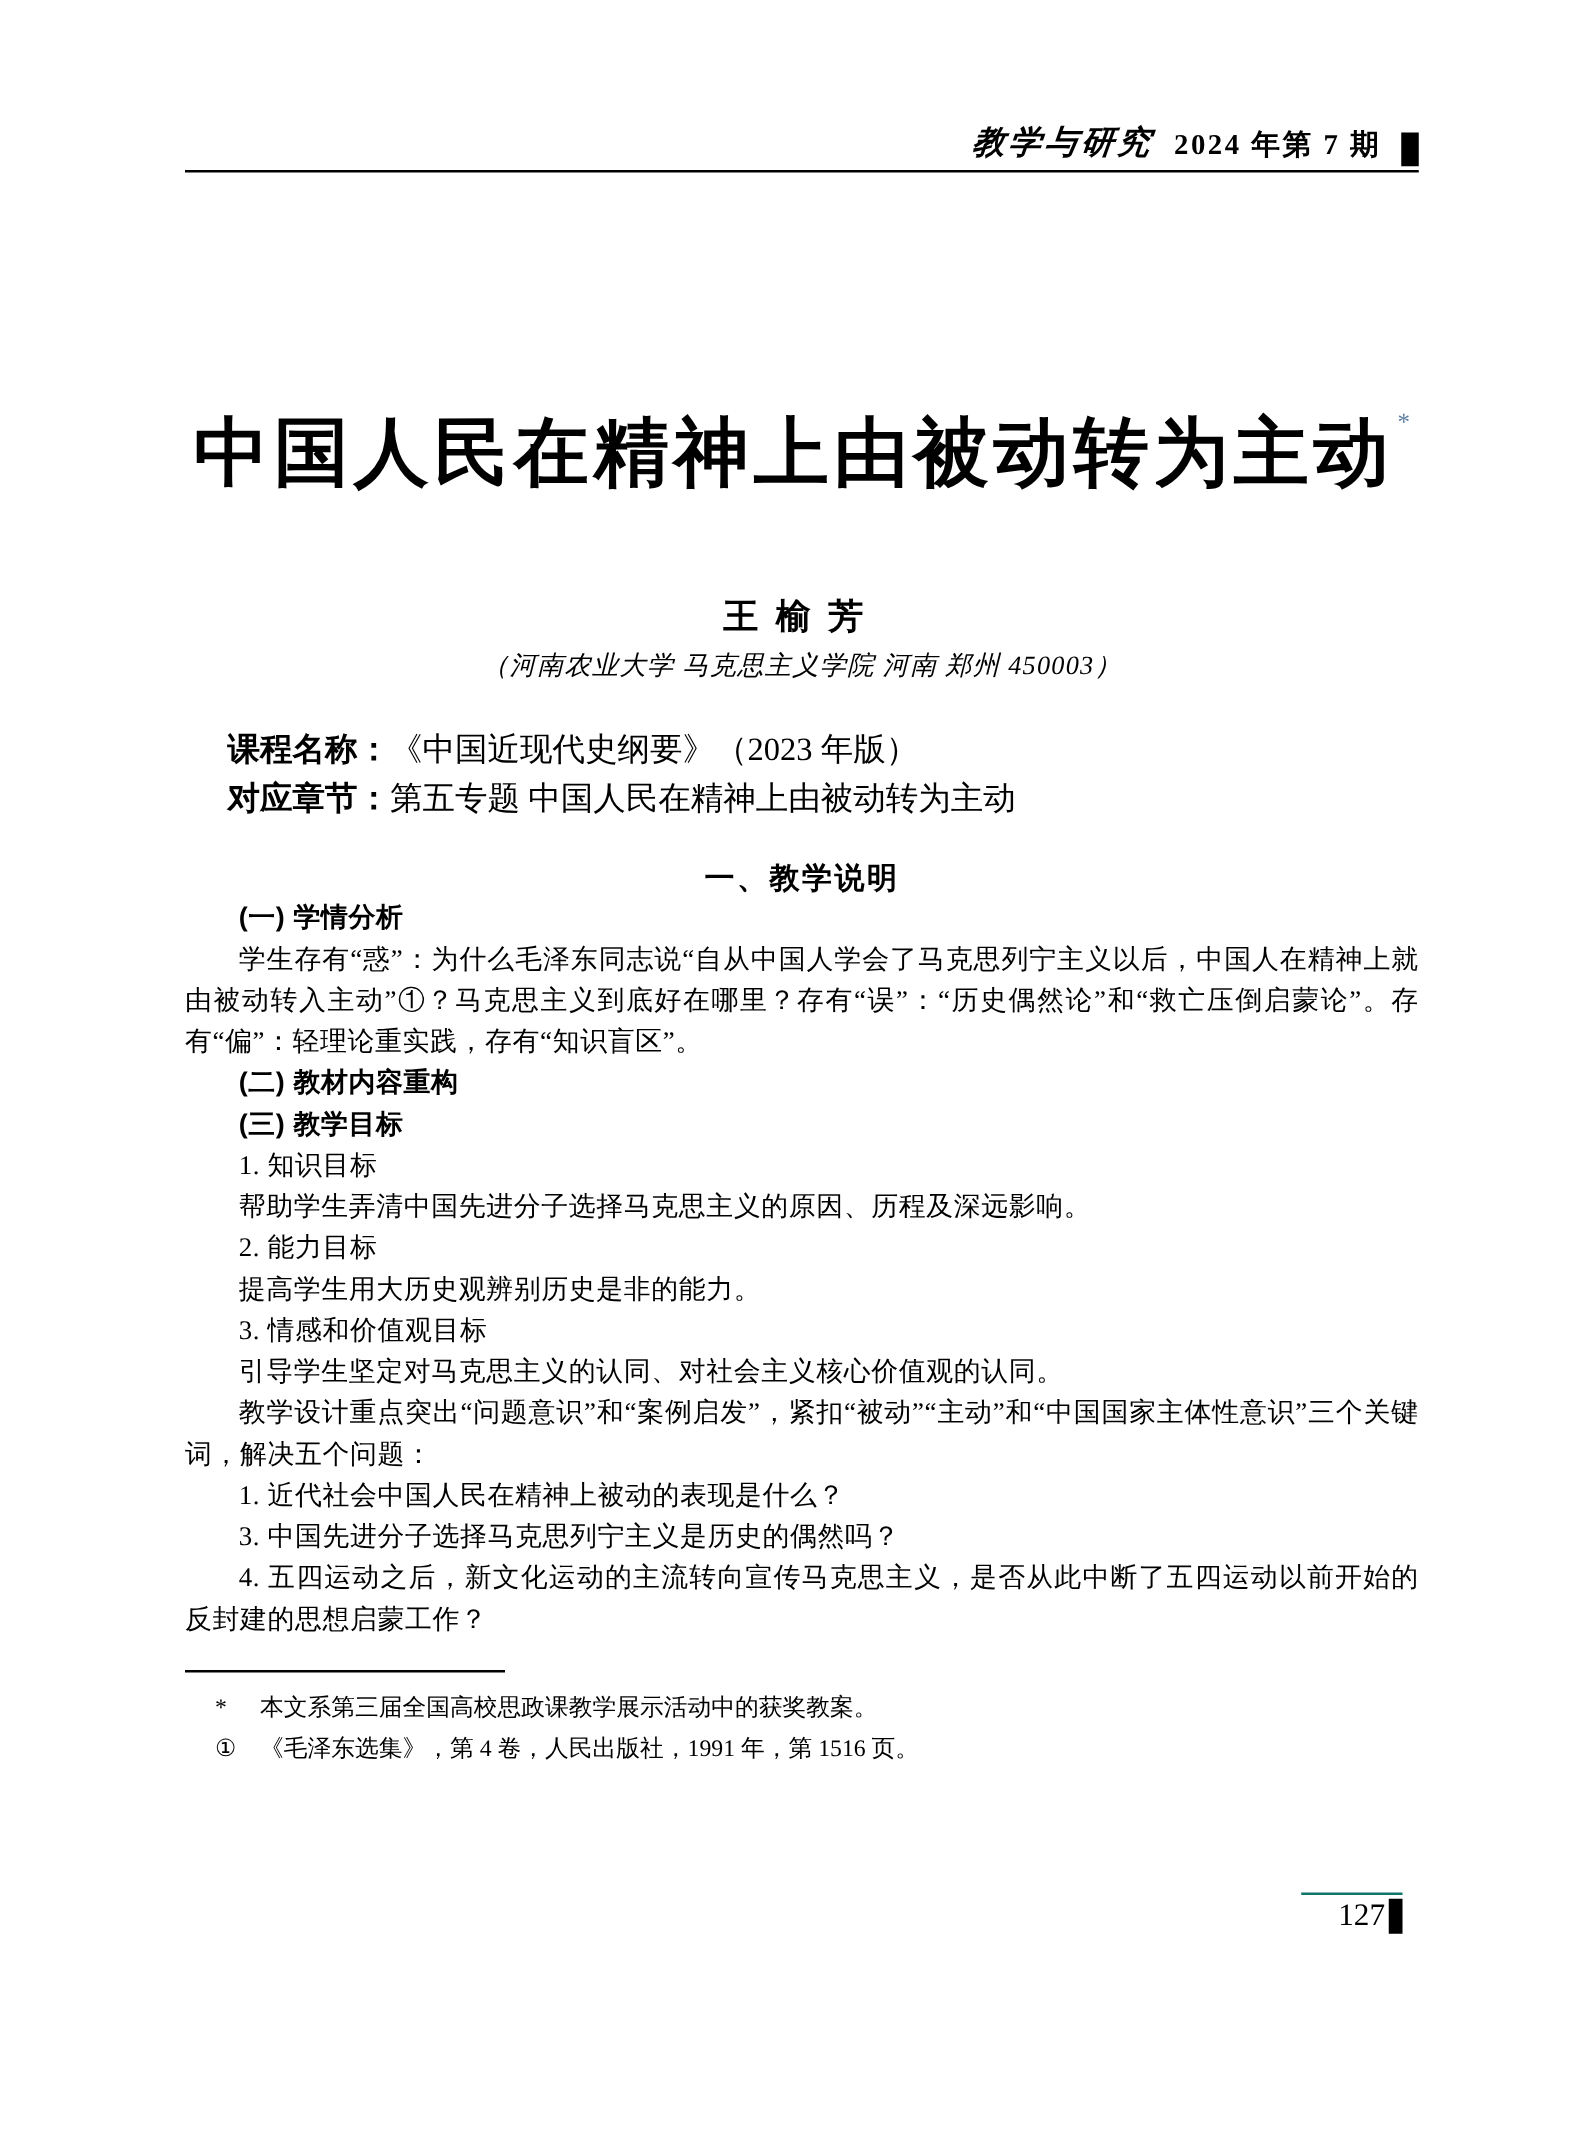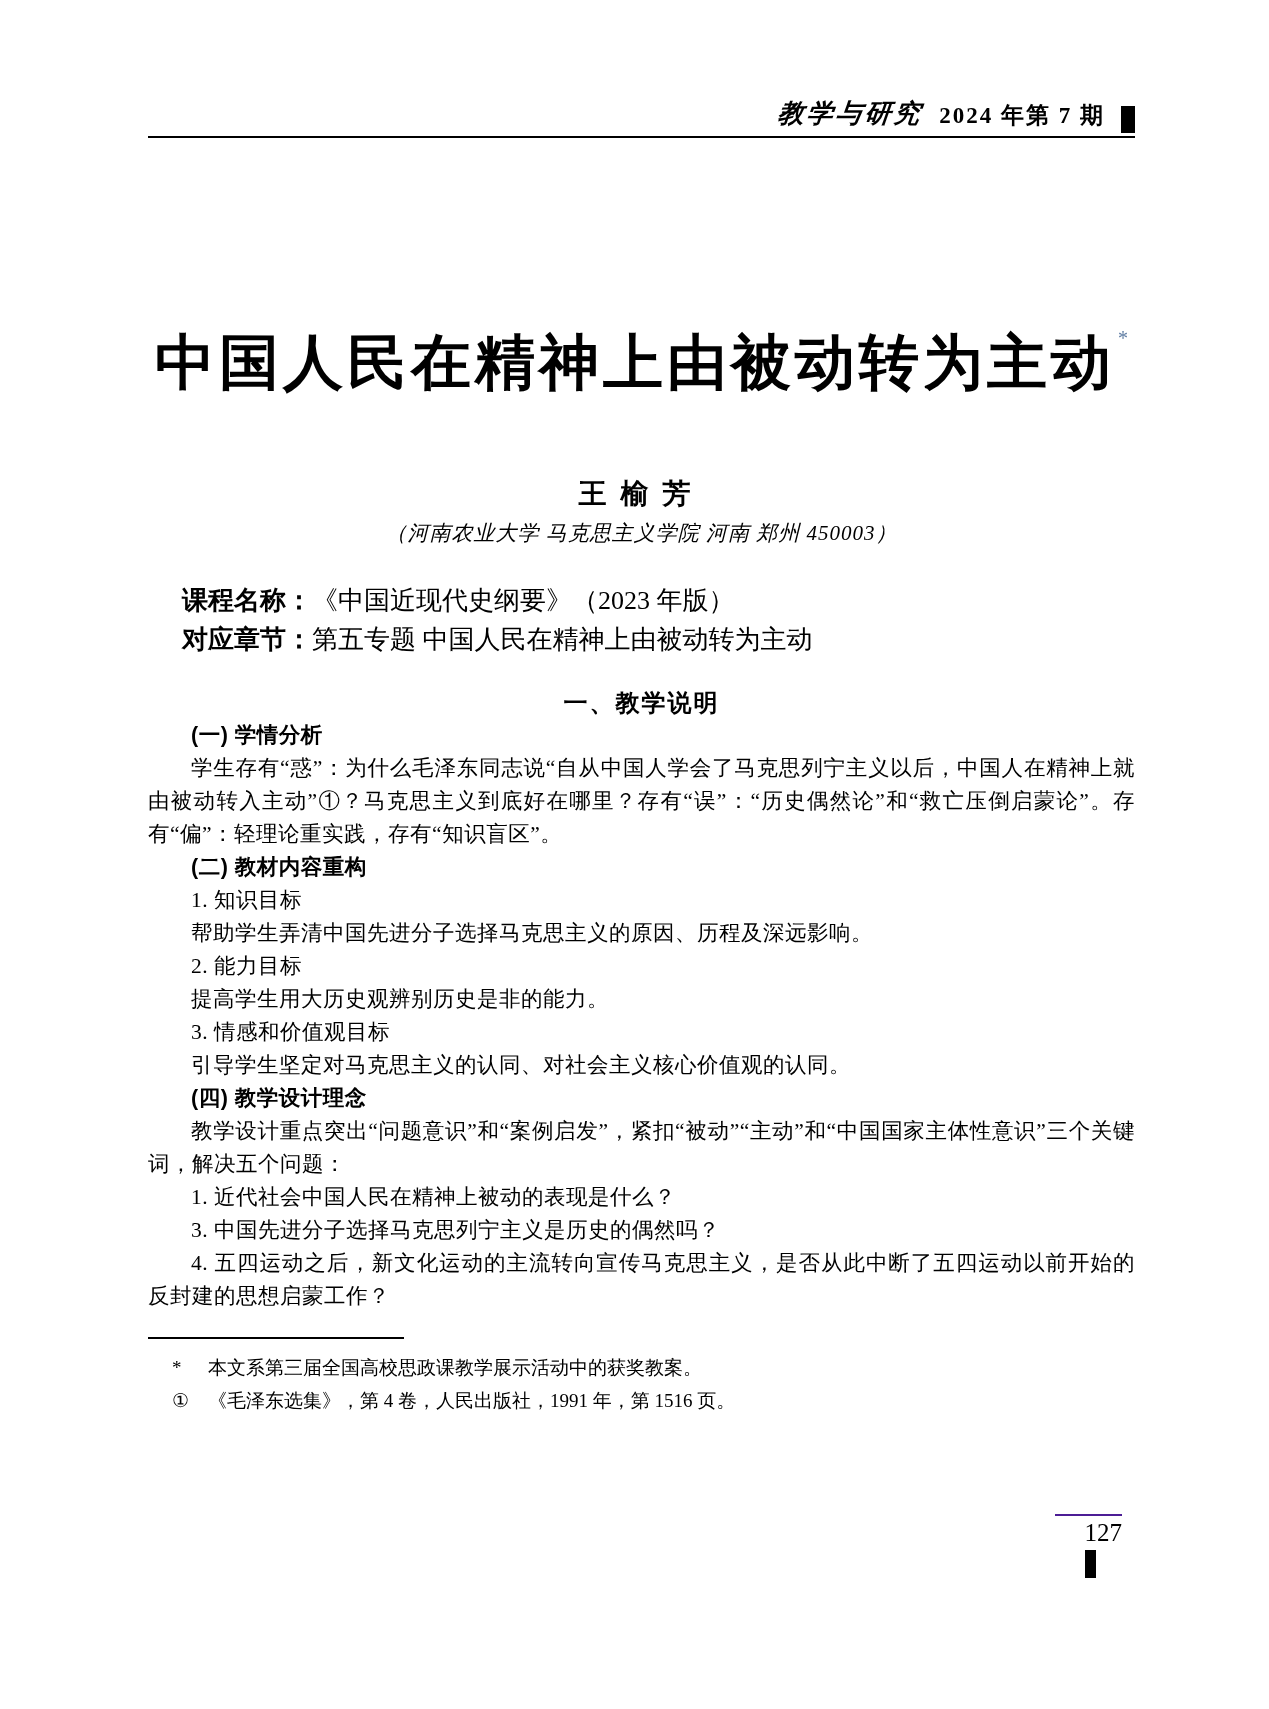--- a/index.html
+++ b/index.html
@@ -126,27 +126,26 @@
   .fn-marker {
     flex:0 0 36px;
     text-align:left;
   }
   .fn-text { flex:1; }
   
   .pageno {
     position:absolute;
     top:1514px;
     right:147px;
-    border-top:2px solid #4c1d95;
+    border-top:2px solid #0f766e;
     padding-top:3px;
     padding-left:30px;
     display:flex;
     align-items:flex-start;
     gap:3px;
-    flex-direction:column;
   }
   .pageno-num {
     font-size:25px;
     line-height:28px;
   }
   .pageno-block {
     width:11px; height:28px;
     background:#000;
   }
 </style>
@@ -175,27 +174,27 @@
         <span class="meta-label">对应章节：</span><span class="meta-value">第五专题 中国人民在精神上由被动转为主动</span>
       </div>
     </div>
 
     <h2 class="section-heading">一、教学说明</h2>
 
     <div class="article-body">
         <p class="subhead">(一) 学情分析</p>
         <p class="para">学生存有“惑”：为什么毛泽东同志说“自从中国人学会了马克思列宁主义以后，中国人在精神上就由被动转入主动”①？马克思主义到底好在哪里？存有“误”：“历史偶然论”和“救亡压倒启蒙论”。存有“偏”：轻理论重实践，存有“知识盲区”。</p>
         <p class="subhead">(二) 教材内容重构</p>
+        <p class="subhead">(三) 教学目标</p>
         <p class="para">1. 知识目标</p>
         <p class="para">帮助学生弄清中国先进分子选择马克思主义的原因、历程及深远影响。</p>
         <p class="para">2. 能力目标</p>
         <p class="para">提高学生用大历史观辨别历史是非的能力。</p>
         <p class="para">3. 情感和价值观目标</p>
         <p class="para">引导学生坚定对马克思主义的认同、对社会主义核心价值观的认同。</p>
-        <p class="subhead">(四) 教学设计理念</p>
         <p class="para">教学设计重点突出“问题意识”和“案例启发”，紧扣“被动”“主动”和“中国国家主体性意识”三个关键词，解决五个问题：</p>
         <p class="para">1. 近代社会中国人民在精神上被动的表现是什么？</p>
         <p class="para">3. 中国先进分子选择马克思列宁主义是历史的偶然吗？</p>
         <p class="para">4. 五四运动之后，新文化运动的主流转向宣传马克思主义，是否从此中断了五四运动以前开始的反封建的思想启蒙工作？</p>
       </div>
 
     <div class="footnote-area">
       <div class="fn-divider"></div>
       <div id="footnote-list">
           <div class="footnote">

